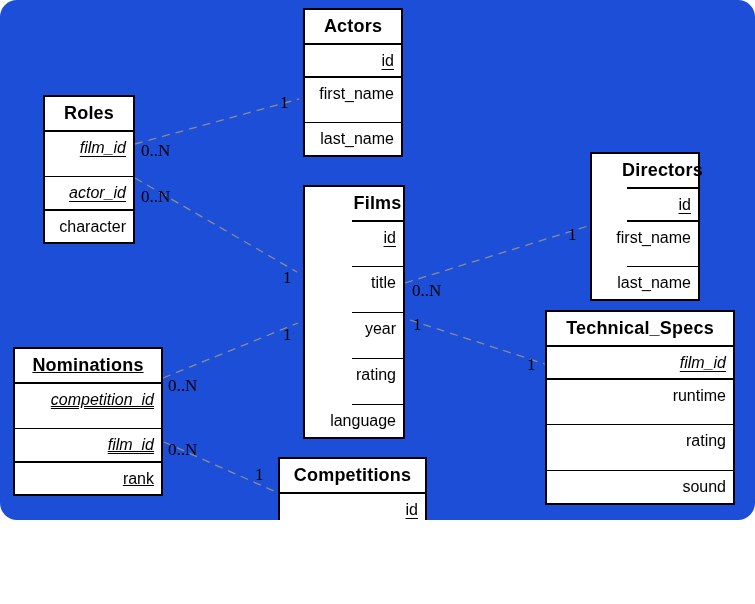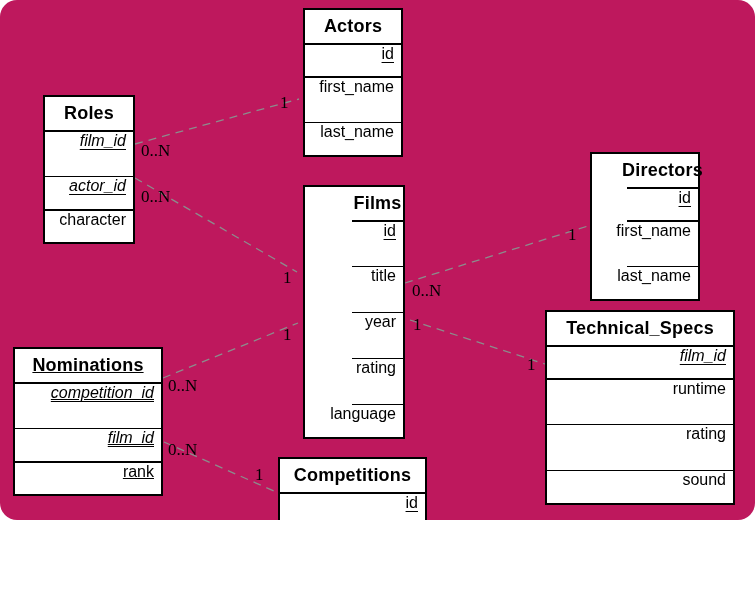--- a/index.html
+++ b/index.html
@@ -5,21 +5,21 @@
   html, body { margin: 0; padding: 0; }
   body {
     width: 755px; height: 604px;
     background: #ffffff;
     font-family: "Liberation Sans", sans-serif;
     color: #000;
   }
   #canvas {
     position: relative;
     width: 755px; height: 520px;
-    background: #be185d;
+    background: #1d4ed8;
     overflow: hidden;
     border-radius: 17px;
   }
   #rel-lines {
     position: absolute; left: 0; top: 0;
     width: 755px; height: 604px;
   }
   .entity {
     position: absolute;
     box-sizing: border-box;
@@ -30,21 +30,21 @@
     height: 33px;
     box-sizing: border-box;
     display: flex; align-items: center; justify-content: center;
     font-weight: bold;
     font-size: 18px;
     letter-spacing: 0.2px;
   }
   .row {
     height: 33px;
     box-sizing: border-box;
-    display: flex; align-items: flex-start; justify-content: flex-end;
+    display: flex; align-items: center; justify-content: flex-end;
     padding-right: 7px;
     font-size: 16px;
   }
   .sep2 { border-top: 2px solid #000; }
   .sep1 { border-top: 1px solid #000; margin-top: 13px; }
   .pk { text-decoration: underline; text-underline-offset: 3px; }
   .fk { font-style: italic; }
   .card {
     position: absolute;
     font-family: "Liberation Serif", serif;

